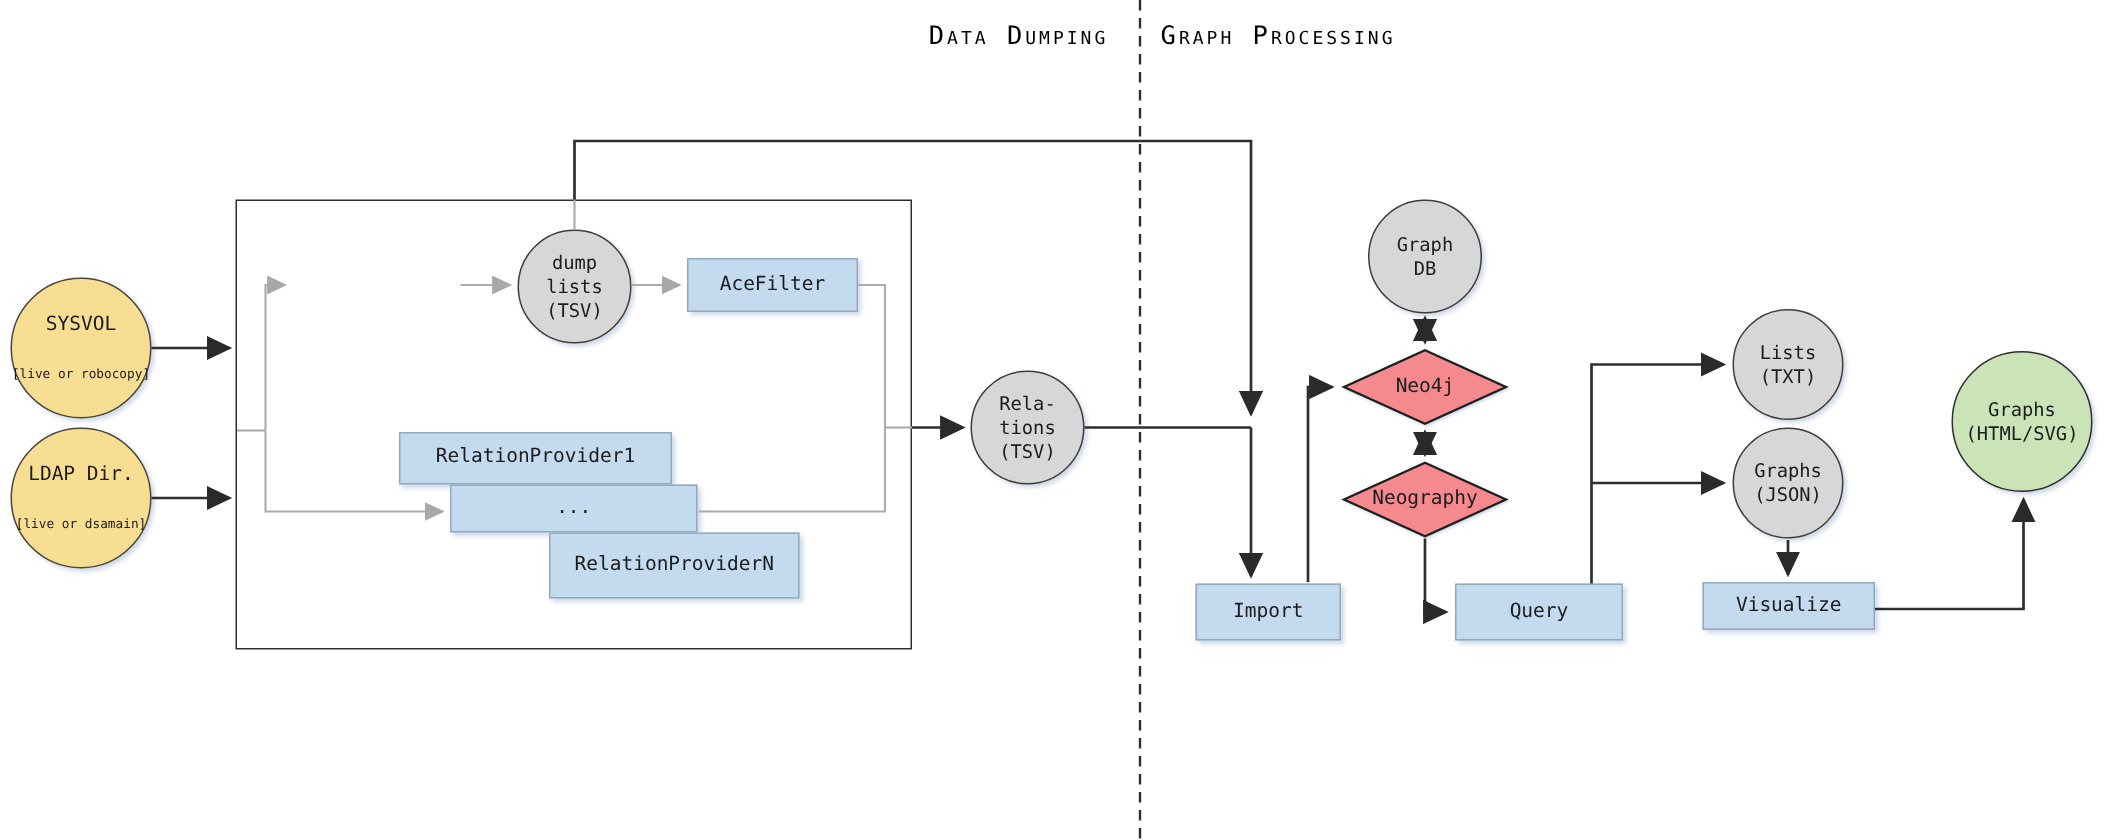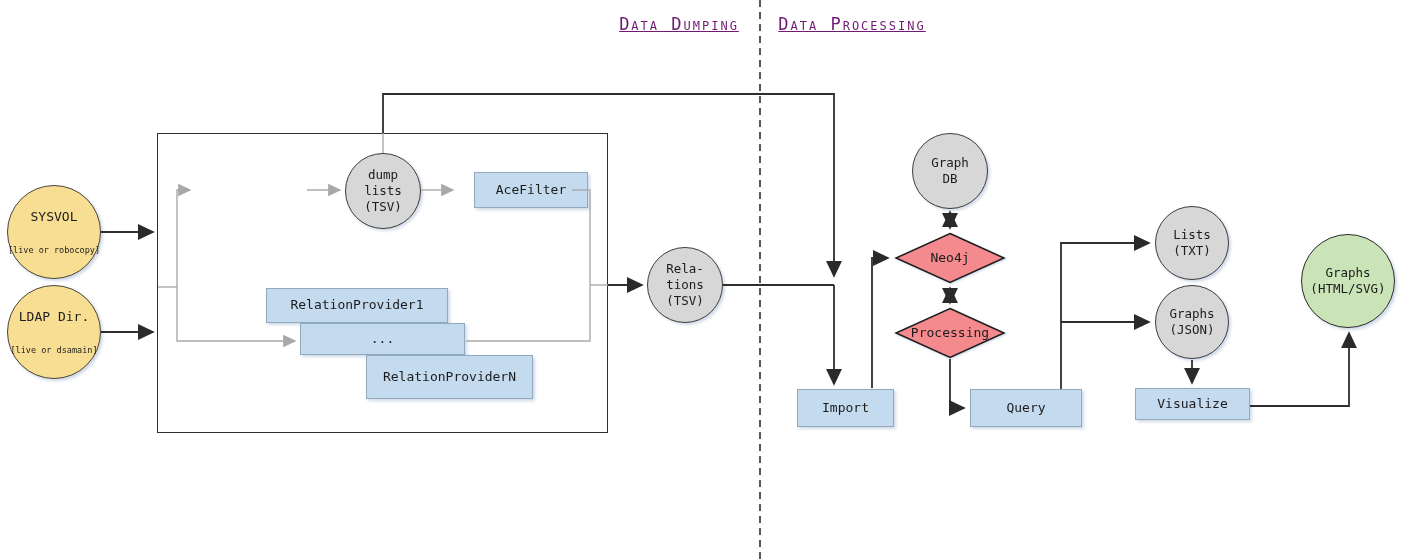--- a/index.html
+++ b/index.html
@@ -51,21 +51,21 @@
     filter:drop-shadow(1.5px 1.5px 1px rgba(150,170,205,.5)); }
   .diamond polygon {
     fill:var(--color-diamond-fill,#F48A8E);
     stroke:var(--color-diamond-border,#1e1e1e); stroke-width:1.5;
   }
   .diamond .node-label { position:relative; z-index:1; }
 
   .section-label {
     position:absolute; top:14px; transform:translateX(-50%);
     font-variant:small-caps; font-size:17px; letter-spacing:2px;
-    color:#701a75; font-weight:500; white-space:nowrap; z-index:4;text-decoration:underline;
+    color:#000000; font-weight:500; white-space:nowrap; z-index:4;
   }
 </style>
 </head>
 <body>
 
 <div id="canvas">
 
   <div class="big-box" style="left:157px; top:133px; width:451px; height:300px;"></div>
 
   <svg class="edges" width="1404" height="560">
@@ -101,37 +101,37 @@
     <path class="edge-dark" d="M 950 296 L 950 288" marker-end="url(#mD)"></path>
     <path class="edge-dark" d="M 950 295 L 950 303" marker-end="url(#mD)"></path>
     <path class="edge-dark" d="M 950 359 L 950 408 L 964 408" marker-end="url(#mD)"></path>
     <path class="edge-dark" d="M 1061 389 L 1061 243 L 1149 243" marker-end="url(#mD)"></path>
     <path class="edge-dark" d="M 1061 322 L 1149 322" marker-end="url(#mD)"></path>
     <path class="edge-dark" d="M 1192 360 L 1192 383" marker-end="url(#mD)"></path>
     <path class="edge-dark" d="M 1250 406 L 1349 406 L 1349 333" marker-end="url(#mD)"></path>
   </svg>
 
   <div class="section-label" style="left:679px;">Data Dumping</div>
-  <div class="section-label" style="left:852px;">Data Processing</div>
+  <div class="section-label" style="left:852px;">Graph Processing</div>
 
   <div class="node circle circle-yellow" style="left:7px; top:185px; width:94px; height:94px;">
     <span class="node-label">SYSVOL</span>
     <span class="node-sublabel">[live or robocopy]</span>
   </div>
   <div class="node circle circle-yellow" style="left:7px; top:285px; width:94px; height:94px;">
     <span class="node-label">LDAP Dir.</span>
     <span class="node-sublabel">[live or dsamain]</span>
   </div>
 
   <div class="node circle circle-gray" style="left:345px; top:153px; width:76px; height:76px;">
     <span class="node-label">dump
 lists
 (TSV)</span>
   </div>
-  <div class="node box-node" style="left:458px; top:172px; width:114px; height:36px;margin-left:16px;">
+  <div class="node box-node" style="left:458px; top:172px; width:114px; height:36px;">
     <span class="node-label">AceFilter</span>
   </div>
   <div class="node box-node" style="left:266px; top:288px; width:182px; height:35px;">
     <span class="node-label">RelationProvider1</span>
   </div>
   <div class="node box-node" style="left:300px; top:323px; width:165px; height:32px;">
     <span class="node-label">...</span>
   </div>
   <div class="node box-node" style="left:334px; top:355px; width:167px; height:44px;margin-left:32px;">
     <span class="node-label">RelationProviderN</span>
@@ -151,21 +151,21 @@
   <div class="node diamond" style="left:894px; top:232px; width:112px; height:52px;">
     <svg viewBox="0 0 112 52" preserveAspectRatio="none">
       <polygon points="56,1.5 110,26 56,50.5 2,26"></polygon>
     </svg>
     <span class="node-label">Neo4j</span>
   </div>
   <div class="node diamond" style="left:894px; top:307px; width:112px; height:52px;">
     <svg viewBox="0 0 112 52" preserveAspectRatio="none">
       <polygon points="56,1.5 110,26 56,50.5 2,26"></polygon>
     </svg>
-    <span class="node-label">Processing</span>
+    <span class="node-label">Neography</span>
   </div>
 
   <div class="node box-node" style="left:797px; top:389px; width:97px; height:38px;">
     <span class="node-label">Import</span>
   </div>
   <div class="node box-node" style="left:970px; top:389px; width:112px; height:38px;">
     <span class="node-label">Query</span>
   </div>
 
   <div class="node circle circle-gray" style="left:1155px; top:206px; width:74px; height:74px;">

